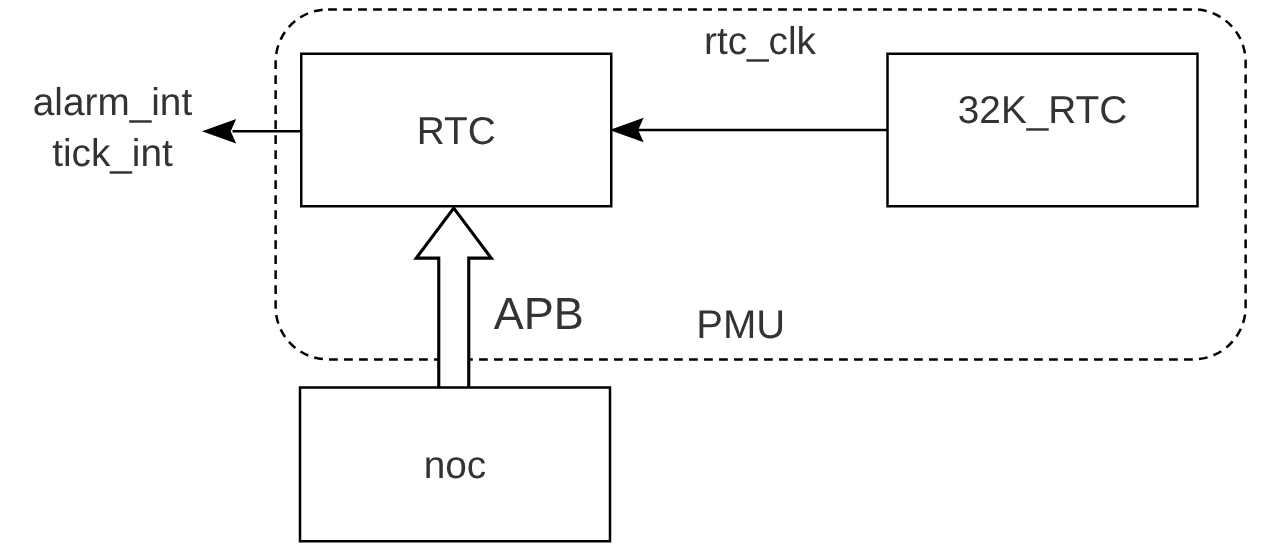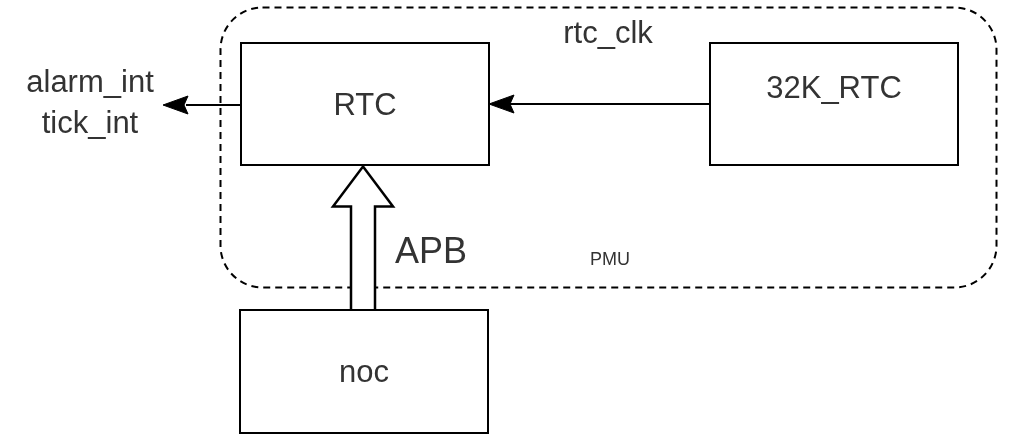--- a/index.html
+++ b/index.html
@@ -46,22 +46,22 @@
   .clk-rst-pos {
     left: 518px; top: 12px; width: 180px;
     line-height: 41px;
   }
   .apb-pos {
     left: 395px; top: 235px;
     font-size: 36px; line-height: 31px;
     text-align: left;
   }
   .pmu-pos {
-    left: 578px; top: 246px; width: 64px;
-    font-size: 18px; line-height: 27px;
+    left: 557px; top: 246px; width: 64px;
+    font-size: 32px; line-height: 27px;
     text-align: center;
   }
 </style>
 </head>
 <body>
 
 <div class="canvas">
 
   <svg width="1027" height="438" viewBox="0 0 1027 438">
 

